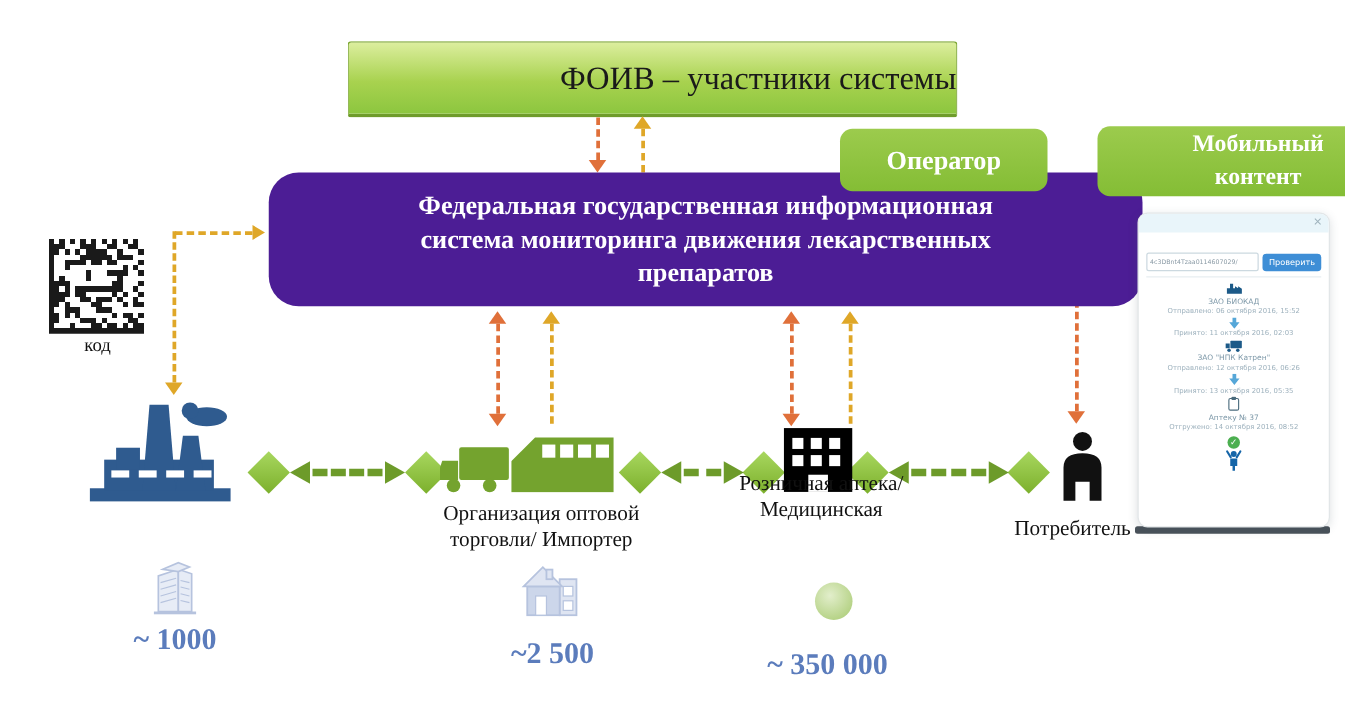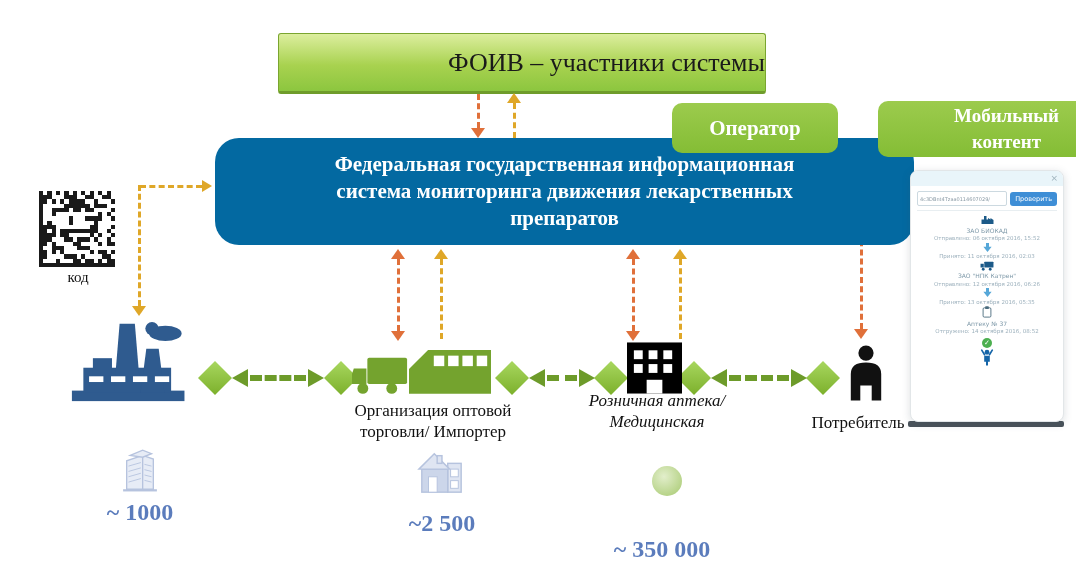--- a/index.html
+++ b/index.html
@@ -4,21 +4,21 @@
 <style>
   html,body{margin:0;padding:0;background:#fff;}
   #slide{position:relative;width:1076px;height:573px;background:#ffffff;overflow:hidden;
          font-family:"Liberation Serif",serif;}
 
   
   .foiv-box{position:absolute;left:278px;top:33px;width:486px;height:57px;
     background:linear-gradient(#dcee9e,#a8d24f 55%,#8cc63f);border:1px solid #7aa52f;
     border-bottom:3px solid #6f9c2b;border-radius:3px;display:flex;align-items:center;justify-content:flex-end;
     font-size:26px;color:#1a1a1a;}
-  .fgis-box{position:absolute;left:215px;top:138px;width:699px;height:107px;background:#0369a1;
+  .fgis-box{position:absolute;left:215px;top:138px;width:699px;height:107px;background:#4c1d95;
     border-radius:24px;display:flex;flex-direction:column;align-items:center;justify-content:center;
     color:#ffffff;font-weight:bold;font-size:21px;line-height:1.3;text-align:center;z-index:2;}
   .operator-box{position:absolute;left:672px;top:103px;width:166px;height:50px;background:linear-gradient(#9ccb4d,#84bd35);
     border-radius:10px;display:flex;align-items:center;justify-content:center;color:#fff;font-weight:bold;
     font-size:21px;z-index:3;}
   .mobile-box{position:absolute;left:878px;top:101px;width:177px;height:56px;background:linear-gradient(#9ccb4d,#84bd35);
     border-radius:10px;display:flex;flex-direction:column;align-items:center;justify-content:center;color:#fff;
     font-weight:bold;font-size:19px;line-height:1.35;z-index:3;padding-left:40px;}
 
   
@@ -48,21 +48,21 @@
   .head.right{border-top:6px solid transparent;border-bottom:6px solid transparent;border-left:10px solid var(--c);}
   .head.left{border-top:6px solid transparent;border-bottom:6px solid transparent;border-right:10px solid var(--c);}
   .head.down{border-left:7px solid transparent;border-right:7px solid transparent;border-top:10px solid var(--c);}
 
   
   .phone{position:absolute;left:910px;top:170px;width:152px;height:250px;background:#fff;border:1px solid #e2e6e8;
     border-radius:8px;box-shadow:0 2px 8px rgba(60,80,90,.18);overflow:hidden;display:flex;flex-direction:column;
     font-family:"DejaVu Sans",sans-serif;z-index:2;}
   .phone-header{height:15px;background:#e9f5fa;display:flex;justify-content:flex-end;align-items:center;padding:0 5px;}
   .phone-close{font-size:9px;color:#9fb3bd;line-height:1;cursor:default;}
-  .phone-search{display:flex;gap:3px;padding:5px 6px 4px;align-items:center;}
+  .phone-search{display:flex;gap:3px;padding:5px 6px 4px;align-items:center;margin-top:11px;}
   .phone-input{flex:1;min-width:0;height:13px;border:1px solid #ccd9e0;border-radius:2px;font-size:5px;color:#8a9aa5;
     padding:0 2px;font-family:inherit;}
   .phone-btn{background:#3e8ed6;color:#fff;font-size:6.5px;padding:3px 5px;border:none;border-radius:3px;font-family:inherit;}
   .phone-divider{height:1px;background:#e8eef1;margin:0 6px;}
   .timeline{flex:1;display:flex;flex-direction:column;align-items:center;padding:4px 2px 2px;gap:1.5px;text-align:center;}
   .t-org{font-size:6px;color:#7d98a8;}
   .t-date{font-size:5.5px;color:#9db1bd;}
   .pcheck{width:10px;height:10px;border-radius:50%;background:#4caf50;color:#fff;font-size:7px;line-height:10px;
     text-align:center;margin-top:2px;}
   .phone-edge{position:absolute;left:908px;top:421px;width:156px;height:6px;background:#49525a;border-radius:2px;z-index:1;}
@@ -367,21 +367,21 @@
 
   <svg style="position:absolute;left:847px;top:345px;" width="38" height="58" viewBox="0 0 40 60" fill="#111">
     <circle cx="20" cy="8" r="8"></circle>
     <path d="M4,58 L4,30 Q4,18 20,18 Q36,18 36,30 L36,58 L26,58 L26,42 L14,42 L14,58 Z"></path>
   </svg>
 
   <div class="ent-label" style="left:323px;top:400px;width:220px;">
     <div>Организация оптовой</div>
     <div>торговли/ Импортер</div>
   </div>
-  <div class="ent-label" style="left:567px;top:390px;width:180px;font-style:italic;">
+  <div class="ent-label" style="left:567px;top:376px;width:180px;">
     <div>Розничная аптека/</div>
     <div>Медицинская</div>
   </div>
   <div class="ent-label" style="left:788px;top:412px;width:140px;">
     <span>Потребитель</span>
   </div>
 
   <svg style="position:absolute;left:116px;top:441px;" width="48" height="52" viewBox="0 0 54 58">
     <g fill="#e7ecf6" stroke="#b6c3de" stroke-width="1.5">
       <polygon points="12,54 12,22 30,16 30,54"></polygon>
@@ -409,21 +409,21 @@
   </svg>
   <div style="position:absolute;left:652px;top:466px;width:30px;height:30px;border-radius:50%;
               background:radial-gradient(circle at 40% 35%, #e2eecb, #b8d48a 70%, #a6c873);"></div>
 
   <div class="count" style="left:75px;top:499px;width:130px;">
     <span>~ 1000</span>
   </div>
   <div class="count" style="left:377px;top:510px;width:130px;">
     <span>~2 500</span>
   </div>
-  <div class="count" style="left:592px;top:519px;width:140px;margin-top:17px;">
+  <div class="count" style="left:592px;top:519px;width:140px;">
     <span>~ 350 000</span>
   </div>
 
   <div class="phone">
     <div class="phone-header">
       <span class="phone-close">×</span>
     </div>
     <div class="phone-search">
       <input class="phone-input" type="text" value="4c3DBnt4Tzaa0114607029/" style="">
       <button class="phone-btn">Проверить</button>

